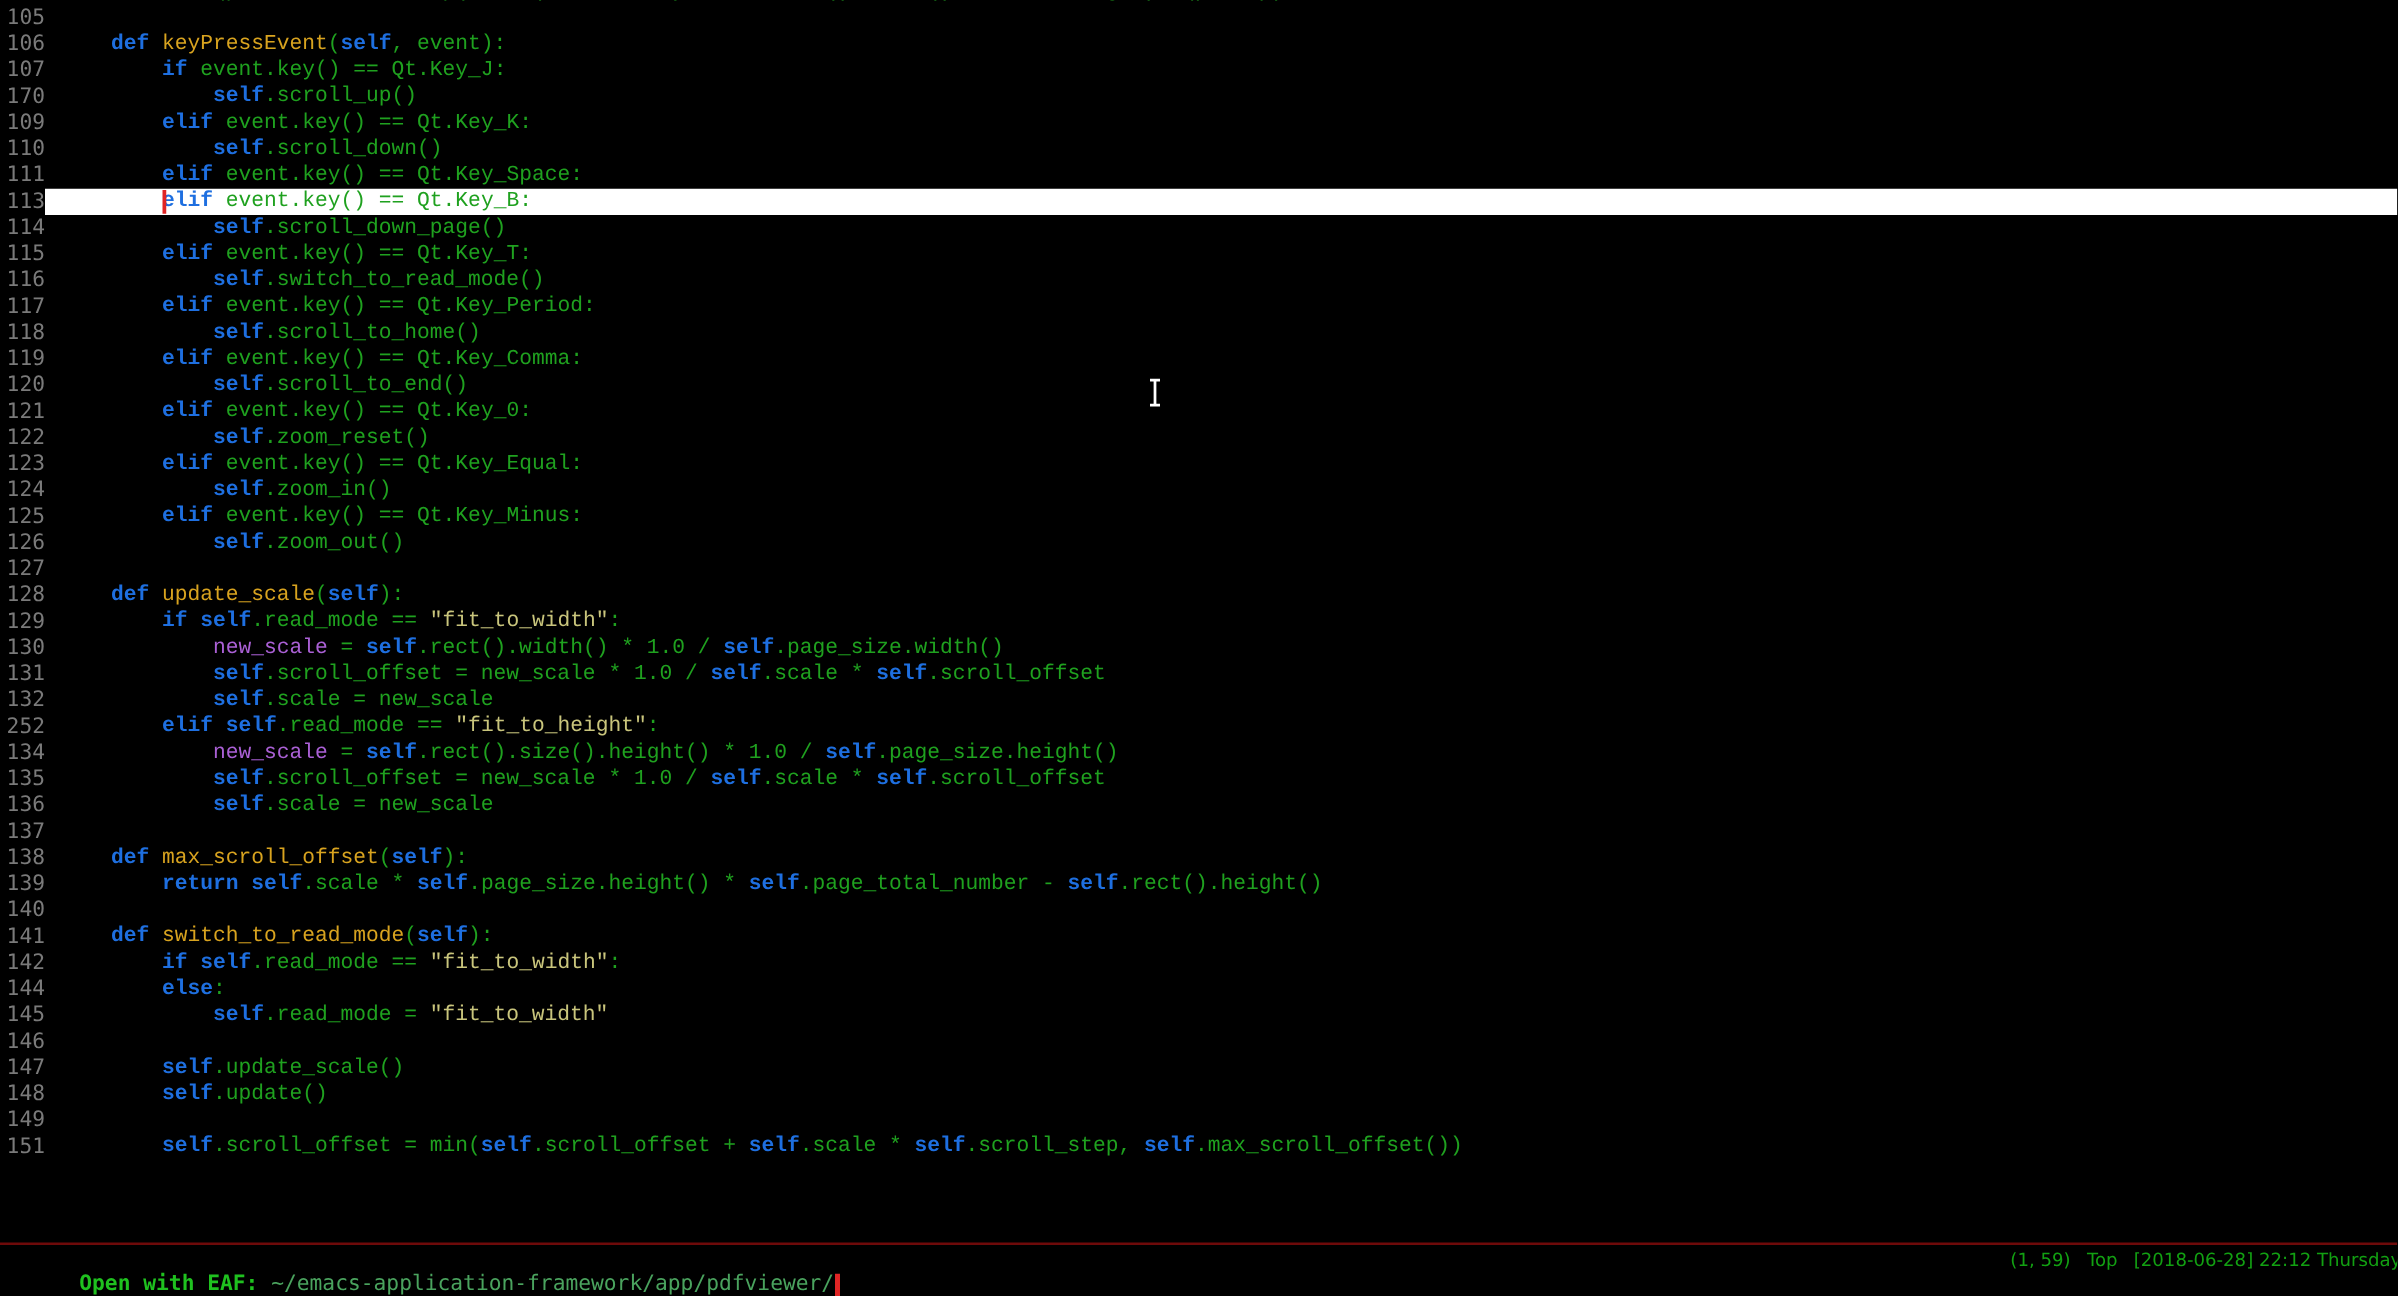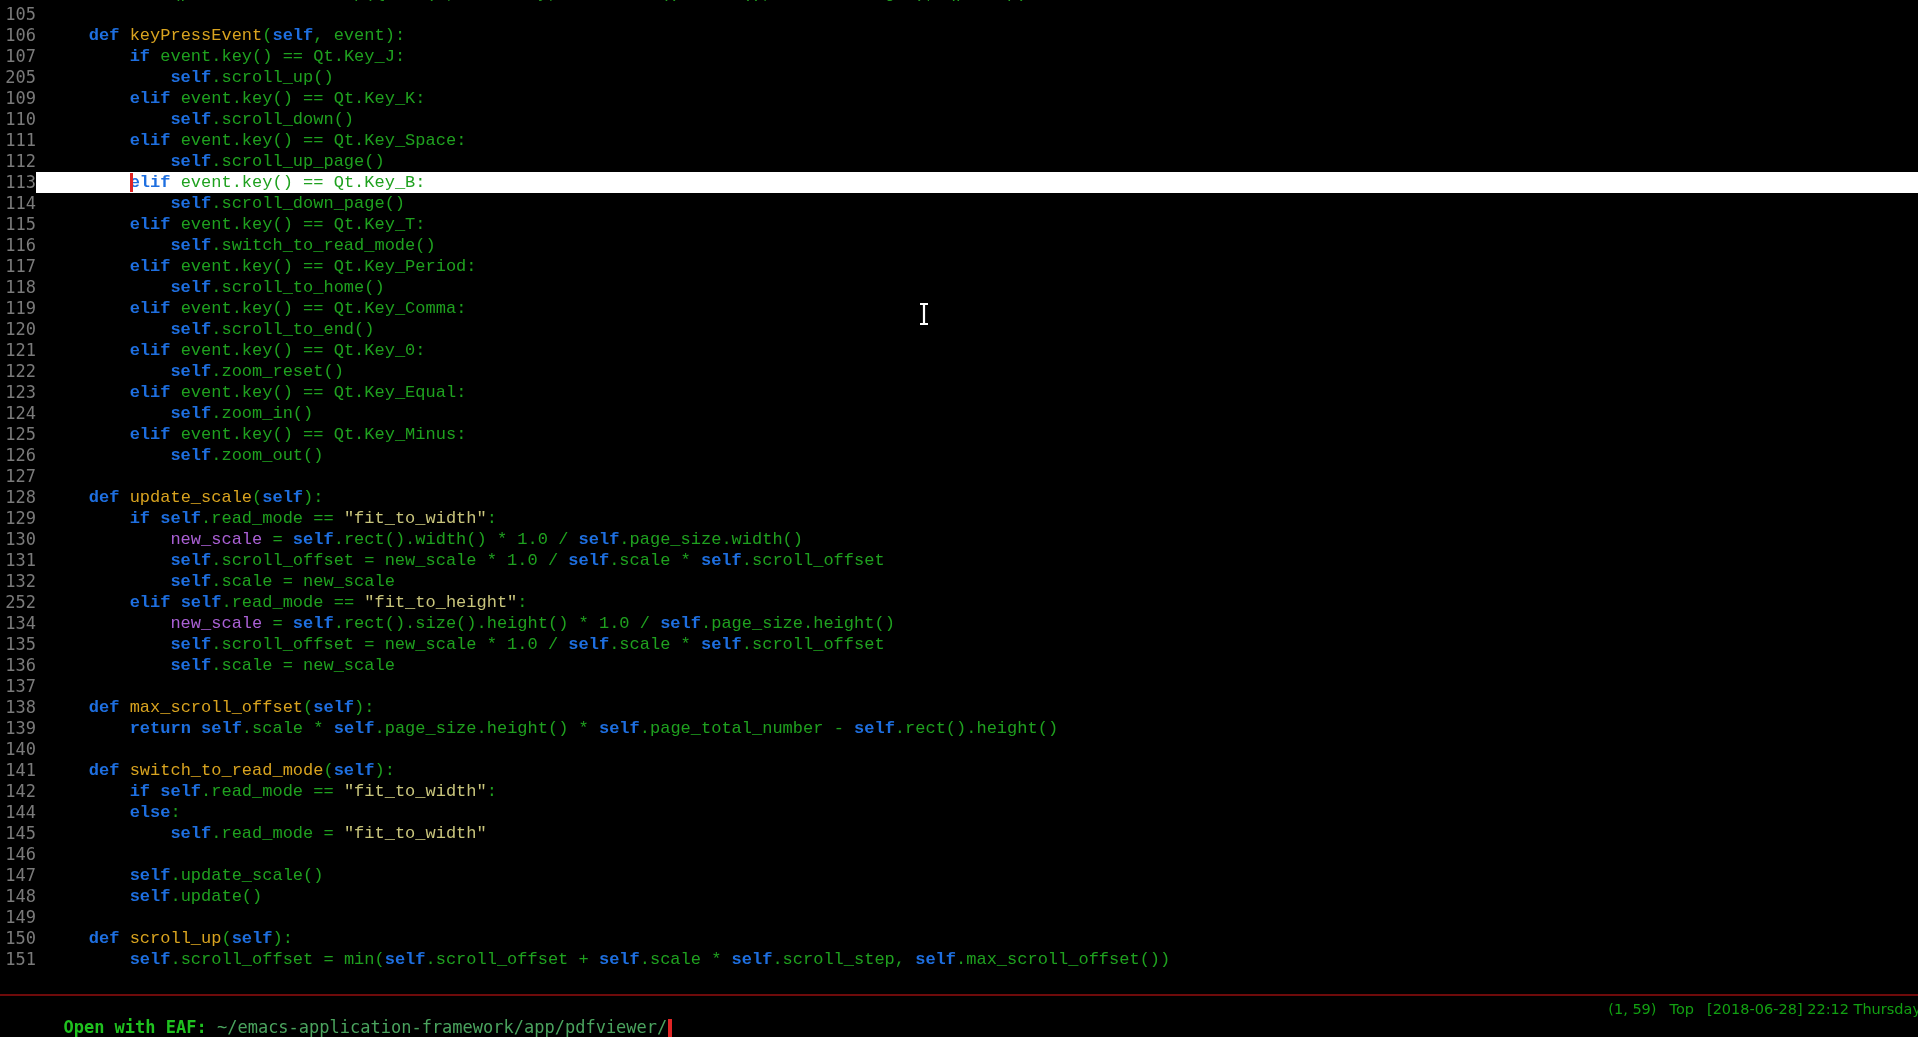--- a/index.html
+++ b/index.html
@@ -34,25 +34,24 @@
 </head>
 <body>
 
 <div class="screen">
 
   <div class="buffer" id="code-buffer">
       <div class="line"><span class="ln"></span><span class="code"><span class="g">            </span><span class="g">qpainter</span><span class="g">.</span><span class="g">drawPixmap</span><span class="g">(</span><span class="g">QRect</span><span class="g">(0,</span><span class="g"> </span><span class="g">render_y</span><span class="g">,</span><span class="g"> </span><span class="kw">self</span><span class="g">.</span><span class="g">rect</span><span class="g">().</span><span class="g">width</span><span class="g">(),</span><span class="g"> </span><span class="g">render_height</span><span class="g">),</span><span class="g"> </span><span class="g">qpixmap</span><span class="g">)</span></span></div>
       <div class="line"><span class="ln">105</span><span class="code"></span></div>
       <div class="line"><span class="ln">106</span><span class="code"><span class="g">    </span><span class="kw">def</span><span class="g"> </span><span class="fn">keyPressEvent</span><span class="g">(</span><span class="kw">self</span><span class="g">,</span><span class="g"> </span><span class="g">event</span><span class="g">):</span></span></div>
       <div class="line"><span class="ln">107</span><span class="code"><span class="g">        </span><span class="kw">if</span><span class="g"> </span><span class="g">event</span><span class="g">.</span><span class="g">key</span><span class="g">()</span><span class="g"> </span><span class="g">==</span><span class="g"> </span><span class="g">Qt</span><span class="g">.</span><span class="g">Key_J</span><span class="g">:</span></span></div>
-      <div class="line"><span class="ln">205</span><span class="code"><span class="g">            </span><span class="kw">self</span><span class="g">.</span><span class="g">scroll_up</span><span class="g">()</span></span></div>
+      <div class="line"><span class="ln">170</span><span class="code"><span class="g">            </span><span class="kw">self</span><span class="g">.</span><span class="g">scroll_up</span><span class="g">()</span></span></div>
       <div class="line"><span class="ln">109</span><span class="code"><span class="g">        </span><span class="kw">elif</span><span class="g"> </span><span class="g">event</span><span class="g">.</span><span class="g">key</span><span class="g">()</span><span class="g"> </span><span class="g">==</span><span class="g"> </span><span class="g">Qt</span><span class="g">.</span><span class="g">Key_K</span><span class="g">:</span></span></div>
       <div class="line"><span class="ln">110</span><span class="code"><span class="g">            </span><span class="kw">self</span><span class="g">.</span><span class="g">scroll_down</span><span class="g">()</span></span></div>
       <div class="line"><span class="ln">111</span><span class="code"><span class="g">        </span><span class="kw">elif</span><span class="g"> </span><span class="g">event</span><span class="g">.</span><span class="g">key</span><span class="g">()</span><span class="g"> </span><span class="g">==</span><span class="g"> </span><span class="g">Qt</span><span class="g">.</span><span class="g">Key_Space</span><span class="g">:</span></span></div>
-      <div class="line"><span class="ln">112</span><span class="code"><span class="g">            </span><span class="kw">self</span><span class="g">.</span><span class="g">scroll_up_page</span><span class="g">()</span></span></div>
       <div class="line hl"><span class="ln">113</span><span class="code"><span class="g">        </span><span class="kw">elif</span><span class="g"> </span><span class="g">event</span><span class="g">.</span><span class="g">key</span><span class="g">()</span><span class="g"> </span><span class="g">==</span><span class="g"> </span><span class="g">Qt</span><span class="g">.</span><span class="g">Key_B</span><span class="g">:</span></span><span class="cursor-bar" style="left: 130px;"></span></div>
       <div class="line"><span class="ln">114</span><span class="code"><span class="g">            </span><span class="kw">self</span><span class="g">.</span><span class="g">scroll_down_page</span><span class="g">()</span></span></div>
       <div class="line"><span class="ln">115</span><span class="code"><span class="g">        </span><span class="kw">elif</span><span class="g"> </span><span class="g">event</span><span class="g">.</span><span class="g">key</span><span class="g">()</span><span class="g"> </span><span class="g">==</span><span class="g"> </span><span class="g">Qt</span><span class="g">.</span><span class="g">Key_T</span><span class="g">:</span></span></div>
       <div class="line"><span class="ln">116</span><span class="code"><span class="g">            </span><span class="kw">self</span><span class="g">.</span><span class="g">switch_to_read_mode</span><span class="g">()</span></span></div>
       <div class="line"><span class="ln">117</span><span class="code"><span class="g">        </span><span class="kw">elif</span><span class="g"> </span><span class="g">event</span><span class="g">.</span><span class="g">key</span><span class="g">()</span><span class="g"> </span><span class="g">==</span><span class="g"> </span><span class="g">Qt</span><span class="g">.</span><span class="g">Key_Period</span><span class="g">:</span></span></div>
       <div class="line"><span class="ln">118</span><span class="code"><span class="g">            </span><span class="kw">self</span><span class="g">.</span><span class="g">scroll_to_home</span><span class="g">()</span></span></div>
       <div class="line"><span class="ln">119</span><span class="code"><span class="g">        </span><span class="kw">elif</span><span class="g"> </span><span class="g">event</span><span class="g">.</span><span class="g">key</span><span class="g">()</span><span class="g"> </span><span class="g">==</span><span class="g"> </span><span class="g">Qt</span><span class="g">.</span><span class="g">Key_Comma</span><span class="g">:</span></span></div>
       <div class="line"><span class="ln">120</span><span class="code"><span class="g">            </span><span class="kw">self</span><span class="g">.</span><span class="g">scroll_to_end</span><span class="g">()</span></span></div>
       <div class="line"><span class="ln">121</span><span class="code"><span class="g">        </span><span class="kw">elif</span><span class="g"> </span><span class="g">event</span><span class="g">.</span><span class="g">key</span><span class="g">()</span><span class="g"> </span><span class="g">==</span><span class="g"> </span><span class="g">Qt</span><span class="g">.</span><span class="g">Key_0</span><span class="g">:</span></span></div>
       <div class="line"><span class="ln">122</span><span class="code"><span class="g">            </span><span class="kw">self</span><span class="g">.</span><span class="g">zoom_reset</span><span class="g">()</span></span></div>
@@ -75,21 +74,20 @@
       <div class="line"><span class="ln">139</span><span class="code"><span class="g">        </span><span class="kw">return</span><span class="g"> </span><span class="kw">self</span><span class="g">.</span><span class="g">scale</span><span class="g"> </span><span class="g">*</span><span class="g"> </span><span class="kw">self</span><span class="g">.</span><span class="g">page_size</span><span class="g">.</span><span class="g">height</span><span class="g">()</span><span class="g"> </span><span class="g">*</span><span class="g"> </span><span class="kw">self</span><span class="g">.</span><span class="g">page_total_number</span><span class="g"> </span><span class="g">-</span><span class="g"> </span><span class="kw">self</span><span class="g">.</span><span class="g">rect</span><span class="g">().</span><span class="g">height</span><span class="g">()</span></span></div>
       <div class="line"><span class="ln">140</span><span class="code"></span></div>
       <div class="line"><span class="ln">141</span><span class="code"><span class="g">    </span><span class="kw">def</span><span class="g"> </span><span class="fn">switch_to_read_mode</span><span class="g">(</span><span class="kw">self</span><span class="g">):</span></span></div>
       <div class="line"><span class="ln">142</span><span class="code"><span class="g">        </span><span class="kw">if</span><span class="g"> </span><span class="kw">self</span><span class="g">.</span><span class="g">read_mode</span><span class="g"> </span><span class="g">==</span><span class="g"> </span><span class="str">"fit_to_width"</span><span class="g">:</span></span></div>
       <div class="line"><span class="ln">144</span><span class="code"><span class="g">        </span><span class="kw">else</span><span class="g">:</span></span></div>
       <div class="line"><span class="ln">145</span><span class="code"><span class="g">            </span><span class="kw">self</span><span class="g">.</span><span class="g">read_mode</span><span class="g"> </span><span class="g">=</span><span class="g"> </span><span class="str">"fit_to_width"</span></span></div>
       <div class="line"><span class="ln">146</span><span class="code"></span></div>
       <div class="line"><span class="ln">147</span><span class="code"><span class="g">        </span><span class="kw">self</span><span class="g">.</span><span class="g">update_scale</span><span class="g">()</span></span></div>
       <div class="line"><span class="ln">148</span><span class="code"><span class="g">        </span><span class="kw">self</span><span class="g">.</span><span class="g">update</span><span class="g">()</span></span></div>
       <div class="line"><span class="ln">149</span><span class="code"></span></div>
-      <div class="line"><span class="ln">150</span><span class="code"><span class="g">    </span><span class="kw">def</span><span class="g"> </span><span class="fn">scroll_up</span><span class="g">(</span><span class="kw">self</span><span class="g">):</span></span></div>
       <div class="line"><span class="ln">151</span><span class="code"><span class="g">        </span><span class="kw">self</span><span class="g">.</span><span class="g">scroll_offset</span><span class="g"> </span><span class="g">=</span><span class="g"> </span><span class="g">min</span><span class="g">(</span><span class="kw">self</span><span class="g">.</span><span class="g">scroll_offset</span><span class="g"> </span><span class="g">+</span><span class="g"> </span><span class="kw">self</span><span class="g">.</span><span class="g">scale</span><span class="g"> </span><span class="g">*</span><span class="g"> </span><span class="kw">self</span><span class="g">.</span><span class="g">scroll_step</span><span class="g">,</span><span class="g"> </span><span class="kw">self</span><span class="g">.</span><span class="g">max_scroll_offset</span><span class="g">())</span></span></div>
     </div>
 
   <div class="modeline"></div>
 
   <div class="echo-area">
     <div class="mb-line">
       <span class="mb-prompt">Open with EAF: </span><span class="mb-input">~/emacs-application-framework/app/pdfviewer/</span><span class="mb-cursor"></span>
     </div>
     <div class="tray">

